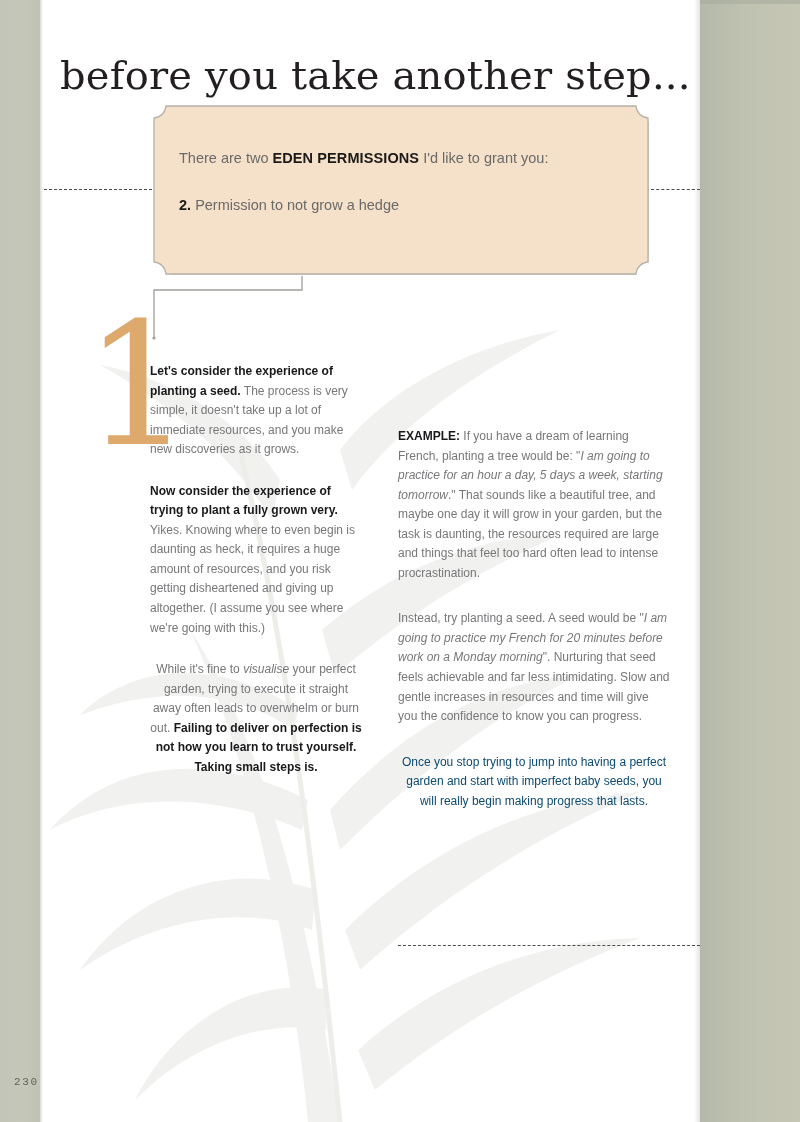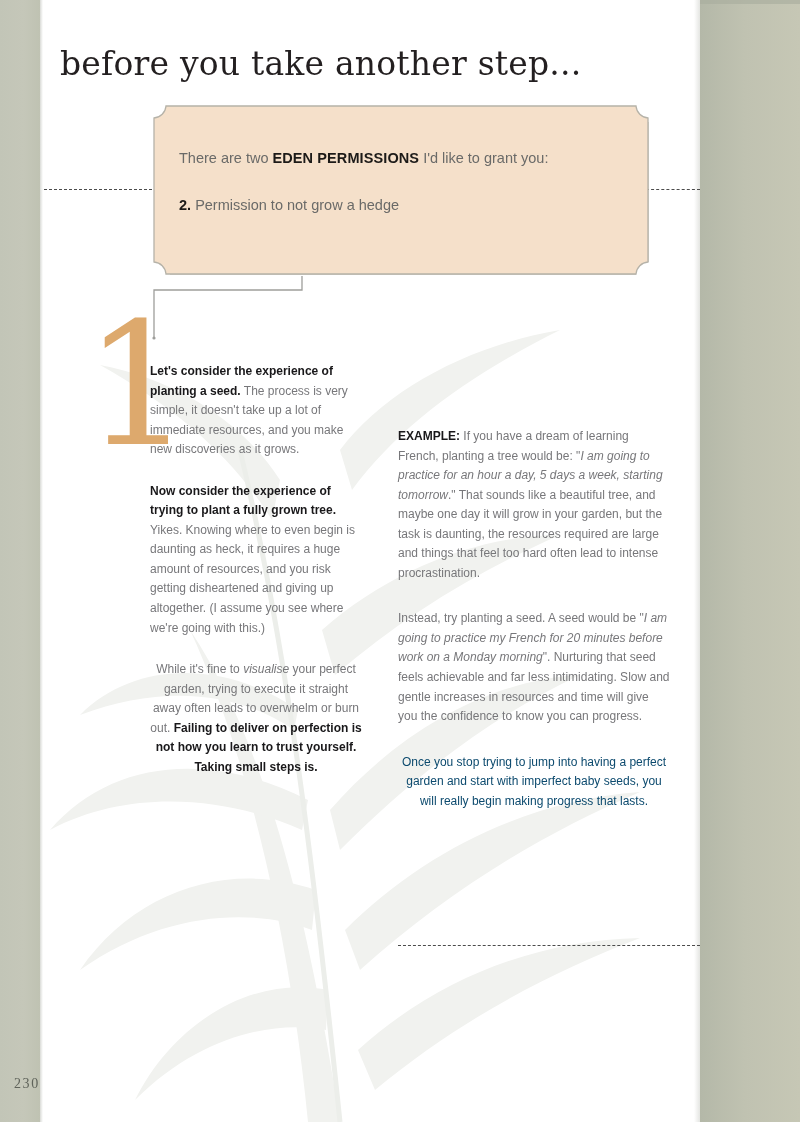--- a/index.html
+++ b/index.html
@@ -62,32 +62,32 @@
     width: 660px; height: 792px;
     overflow: hidden;
     pointer-events: none;
   }
   .watermark svg { display: block; }
 
   
   .page-number {
     position: absolute;
     left: 14px; top: 1076px;
-    font-size: 14px;
+    font-size: 11px;
     letter-spacing: 1.6px;
     color: #5f635a;
-    font-family: Liberation Serif, serif;
+    font-family: Liberation Mono, monospace;
   }
 
   
   .title {
     position: absolute;
-    left: 60px; top: 44px;
+    left: 60px; top: 52px;
     font-family: "DejaVu Serif", "Liberation Serif", serif;
-    font-size: 33px;
+    font-size: 40px;
     font-weight: 400;
     color: #231f20;
     letter-spacing: .2px;
     white-space: nowrap;
   }
 
   
   .dash-rule {
     position: absolute;
     height: 0;
@@ -271,21 +271,21 @@
 
   <svg class="bracket" width="165" height="66" viewBox="0 0 165 66" xmlns="http://www.w3.org/2000/svg">
     <path d="M 154 0 L 154 14 L 6 14 L 6 62" fill="none" stroke="#9e9e9b" stroke-width="1.3"></path>
     <circle cx="6" cy="62" r="1.6" fill="#9e9e9b"></circle>
   </svg>
 
   <div class="big-number">1</div>
 
   <div class="col-left">
     <p class="body"><b>Let's consider the experience of planting a seed.</b><span> The process is very simple, it doesn't take up a lot of immediate resources, and you make new discoveries as it grows.</span></p>
-    <p class="body"><b>Now consider the experience of trying to plant a fully grown tree.</b><span> Yikes. Knowing where to even begin is daunting as heck, it requires a huge amount of resources, and you risk getting disheartened and giving up altogether. (I assume you see where we're going with this.)</span></p>
+    <p class="body"><b>Now consider the experience of trying to plant a fully grown very.</b><span> Yikes. Knowing where to even begin is daunting as heck, it requires a huge amount of resources, and you risk getting disheartened and giving up altogether. (I assume you see where we're going with this.)</span></p>
     <p class="body"><span>While it's fine to </span><i>visualise</i><span> your perfect garden, trying to execute it straight away often leads to overwhelm or burn out. </span><b>Failing to deliver on perfection is not how you learn to trust yourself. Taking small steps is.</b></p>
   </div>
 
   <div class="col-right">
     <p class="body"><b>EXAMPLE:</b><span> If you have a dream of learning French, planting a tree would be: "</span><i>I am going to practice for an hour a day, 5 days a week, starting tomorrow</i><span>." That sounds like a beautiful tree, and maybe one day it will grow in your garden, but the task is daunting, the resources required are large and things that feel too hard often lead to intense procrastination.</span></p>
     <p class="body"><span>Instead, try planting a seed. A seed would be "</span><i>I am going to practice my French for 20 minutes before work on a Monday morning</i><span>". Nurturing that seed feels achievable and far less intimidating. Slow and gentle increases in resources and time will give you the confidence to know you can progress.</span></p>
     <p class="body allbold gap-before-final">Once you stop trying to jump into having a perfect garden and start with imperfect baby seeds, you will really begin making progress that lasts.</p>
   </div>
 
 </div>

